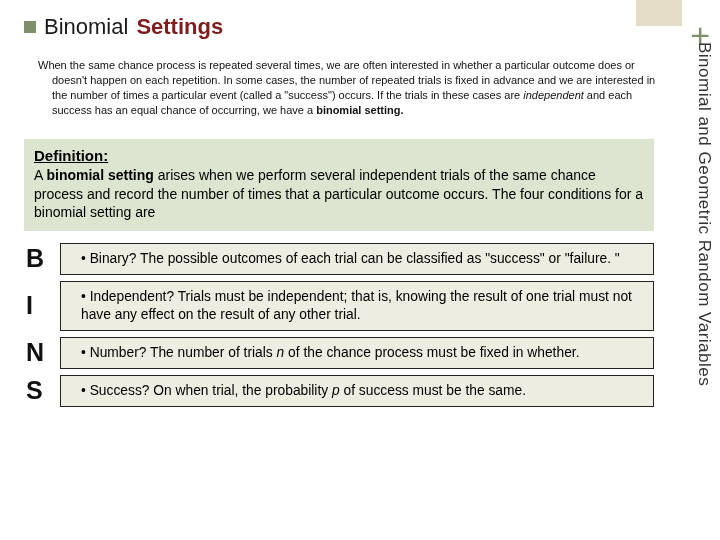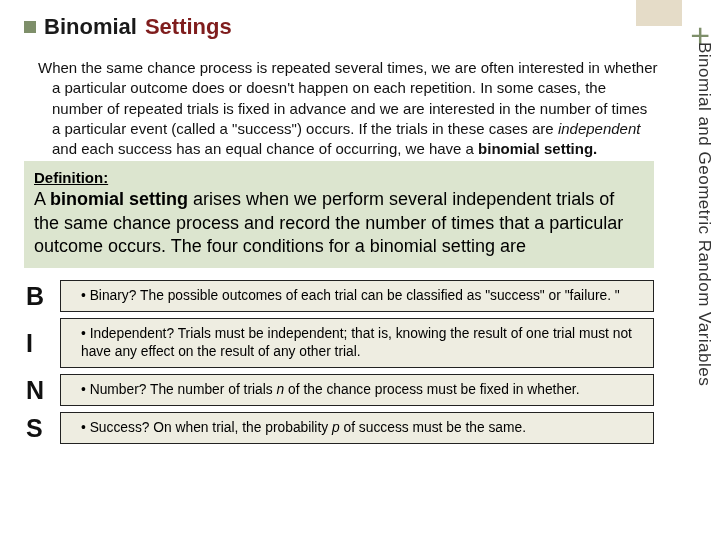--- a/index.html
+++ b/index.html
@@ -52,54 +52,54 @@
     margin-bottom: 18px;
   }
   .bullet-sq {
     width: 12px;
     height: 12px;
     background: #7e8f6a;
     display: inline-block;
   }
   .title-bold {
     font-size: 22px;
-    font-weight: bold;
+    font-weight: normal;
     color: #1a1a1a;
   }
   .title-rest {
     font-size: 22px;
     font-weight: bold;
     color: #7f1d1d;
   }
   .intro {
-    font-size: 15px;
+    font-size: 11px;
     line-height: 1.35;
     color: #111;
     padding-left: 14px;
     text-indent: -14px;
     margin-left: 14px;
-    margin-bottom: 2px;
+    margin-bottom: 22px;
     width: 620px;
   }
   .intro .ital { font-style: italic; }
   .intro .b { font-weight: bold; }
   .def-box {
     background: #dce5cf;
     padding: 8px 10px 10px 10px;
     margin-bottom: 12px;
     width: 630px;
   }
   .def-head {
     font-weight: bold;
     text-decoration: underline;
     font-size: 15px;
     margin-bottom: 2px;
   }
   .def-body {
-    font-size: 18px;
+    font-size: 14px;
     line-height: 1.3;
   }
   .bins-table {
     width: 630px;
   }
   .bins-row {
     display: flex;
     align-items: stretch;
     margin-bottom: 6px;
   }

